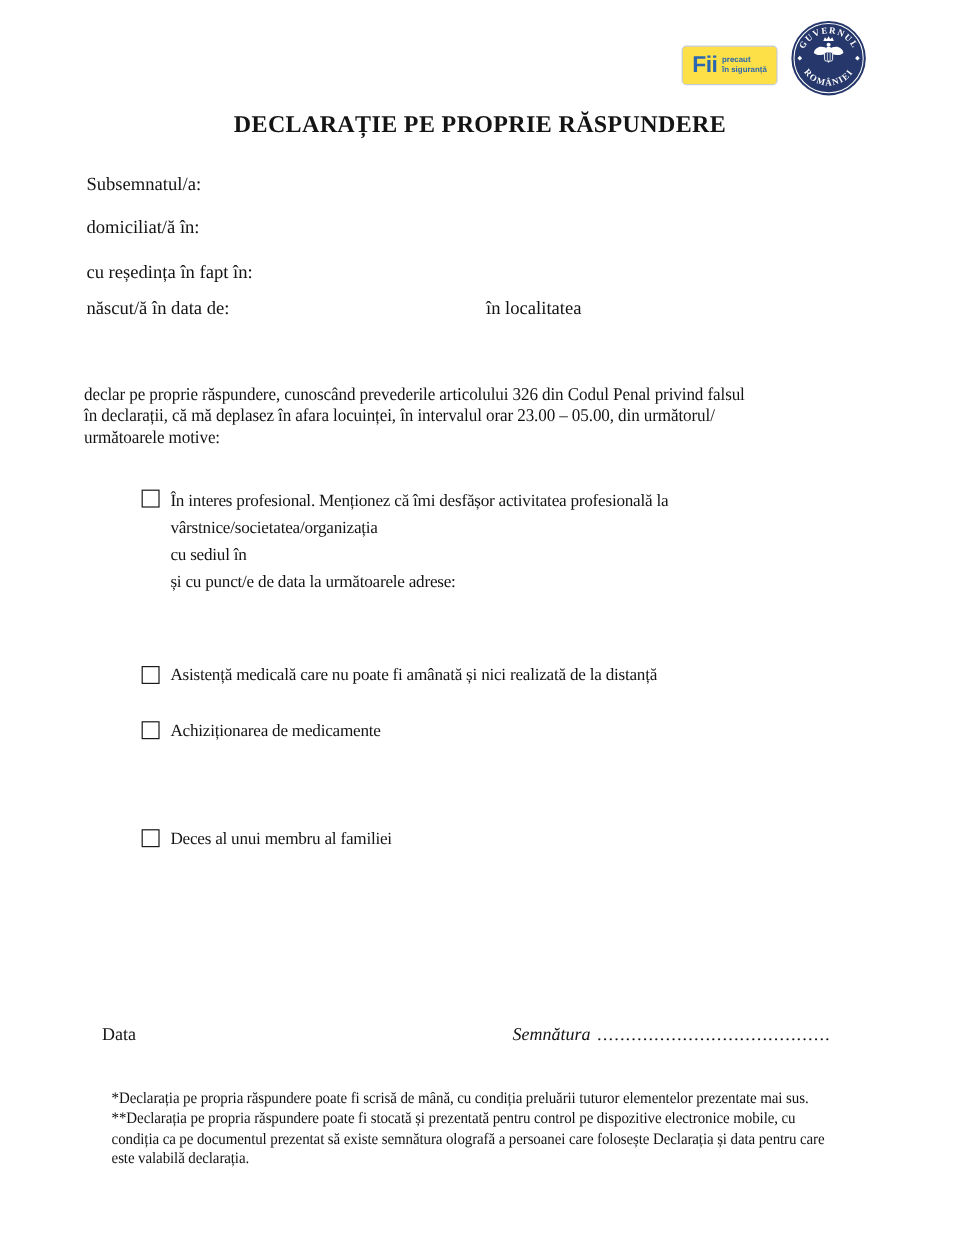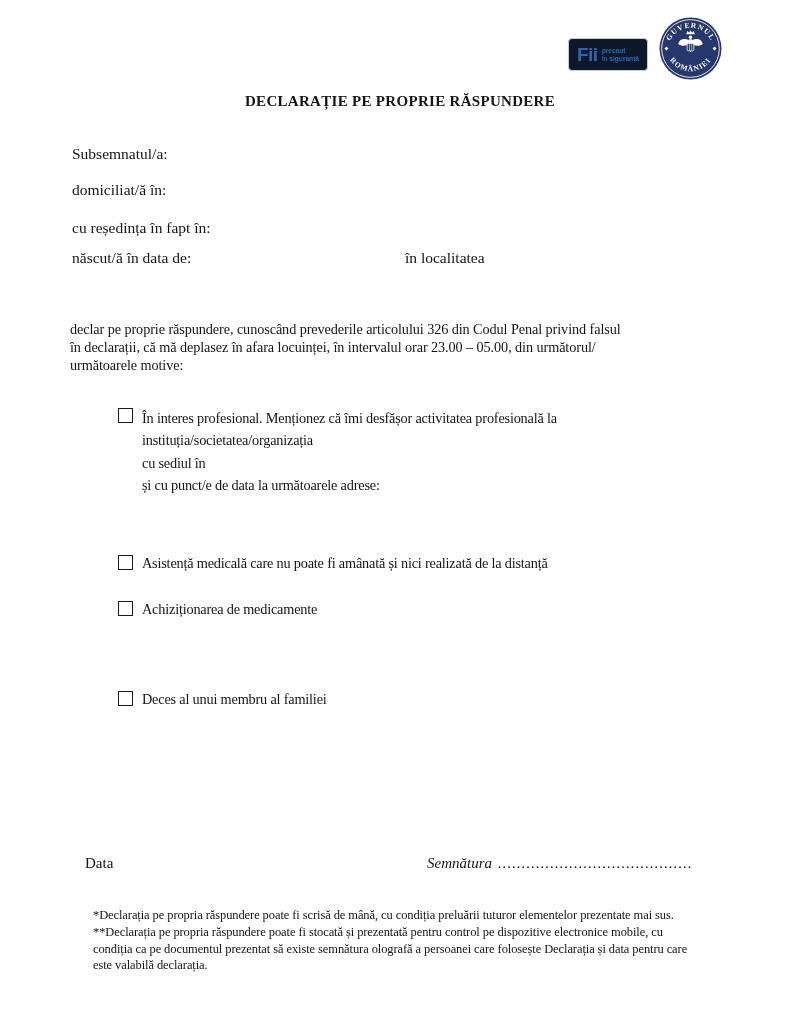--- a/index.html
+++ b/index.html
@@ -12,36 +12,36 @@
     color:#141414;
     overflow:hidden;
   }
 
   
   .logos { position:absolute; top:17px; left:568px; display:flex; align-items:center; gap:11px; }
   .badge {
     width:80px; height:33px; margin-top:12px;
     border:1px solid #c6ccd6; border-radius:4px;
     display:flex; align-items:center; justify-content:center; gap:4px;
-    background:#0f172a;
+    background:#fde047;
   }
   .badge .fii {
     font-family:"Liberation Sans", sans-serif;
     font-weight:bold; font-size:19px; color:#2b67b1; letter-spacing:-0.5px;
   }
   .badge .small {
     font-family:"Liberation Sans", sans-serif;
     font-size:6.6px; line-height:7.6px; color:#2b67b1; font-weight:600;
   }
   .seal { display:block; }
 
   
   .title {
     position:absolute; top:93px; left:0; width:100%;
-    text-align:center; font-weight:bold; font-size:15px; letter-spacing:0.3px;
+    text-align:center; font-weight:bold; font-size:20px; letter-spacing:0.3px;
   }
 
   
   .field { position:absolute; left:72px; font-size:15.5px; white-space:nowrap; }
   .f-subsemnatul { top:145px; font-weight:normal; }
   .f-domiciliat  { top:181px; }
   .f-resedinta   { top:219px; }
   .f-nascut      { top:249px; width:660px; }
   .f-localitatea { position:absolute; left:333px; top:0; }
 
@@ -132,21 +132,21 @@
   <div class="intro">
     <div>declar pe proprie răspundere, cunoscând prevederile articolului 326 din Codul Penal privind falsul</div>
     <div>în declarații, că mă deplasez în afara locuinței, în intervalul orar 23.00 – 05.00, din următorul/</div>
     <div>următoarele motive:</div>
   </div>
 
   <div class="reason r1">
     <div class="cbox"></div>
     <div class="rlabel">
       <div>În interes profesional. Menționez că îmi desfășor activitatea profesională la</div>
-      <div>instituția/societatea/organizația</div>
+      <div>vârstnice/societatea/organizația</div>
       <div>cu sediul în</div>
       <div>și cu punct/e de data la următoarele adrese:</div>
     </div>
   </div>
 
   <div class="reason r2">
     <div class="cbox"></div>
     <div class="rlabel">Asistență medicală care nu poate fi amânată și nici realizată de la distanță</div>
   </div>
 

